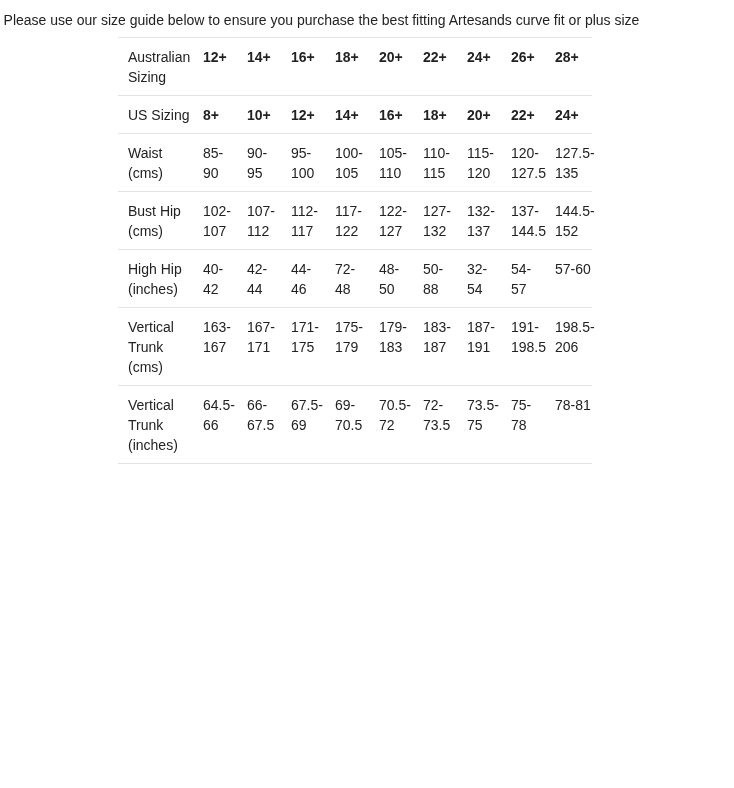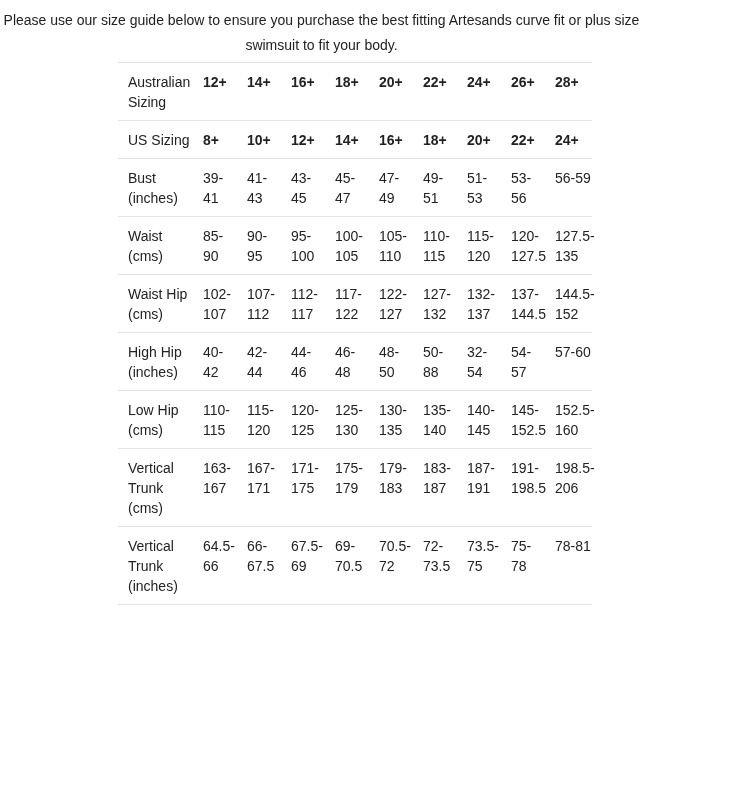--- a/index.html
+++ b/index.html
@@ -53,21 +53,20 @@
     font-weight: 700;
   }
 </style>
 </head>
 <body>
 
 <div class="page">
 
   <p class="intro">
     <span class="intro-line">Please use our size guide below to ensure you purchase the best fitting Artesands curve fit or plus size</span>
-    <span class="intro-line">swimsuit to fit your body.</span>
   </p>
 
   <table class="size-table">
     <colgroup>
       <col style="width:75px">
       <col style="width:44px">
         <col style="width:44px">
         <col style="width:44px">
         <col style="width:44px">
       <col style="width:44px">
@@ -95,78 +94,54 @@
           <td class="hdr">10+</td>
           <td class="hdr">12+</td>
           <td class="hdr">14+</td>
           <td class="hdr">16+</td>
           <td class="hdr">18+</td>
           <td class="hdr">20+</td>
           <td class="hdr">22+</td>
           <td class="hdr">24+</td>
         </tr>
         <tr>
-          <th>Bust (inches)</th>
-          <td>39-41</td>
-          <td>41-43</td>
-          <td>43-45</td>
-          <td>45-47</td>
-          <td>47-49</td>
-          <td>49-51</td>
-          <td>51-53</td>
-          <td>53-56</td>
-          <td>56-59</td>
-        </tr>
-        <tr>
           <th>Waist (cms)</th>
           <td>85-90</td>
           <td>90-95</td>
           <td>95-100</td>
           <td>100-105</td>
           <td>105-110</td>
           <td>110-115</td>
           <td>115-120</td>
           <td>120-127.5</td>
           <td>127.5-135</td>
         </tr>
         <tr>
-          <th>Waist Hip (cms)</th>
+          <th>Bust Hip (cms)</th>
           <td>102-107</td>
           <td>107-112</td>
           <td>112-117</td>
           <td>117-122</td>
           <td>122-127</td>
           <td>127-132</td>
           <td>132-137</td>
           <td>137-144.5</td>
           <td>144.5-152</td>
         </tr>
         <tr>
           <th>High Hip (inches)</th>
           <td>40-42</td>
           <td>42-44</td>
           <td>44-46</td>
-          <td>46-48</td>
+          <td>72-48</td>
           <td>48-50</td>
           <td>50-88</td>
           <td>32-54</td>
           <td>54-57</td>
           <td>57-60</td>
-        </tr>
-        <tr>
-          <th>Low Hip (cms)</th>
-          <td>110-115</td>
-          <td>115-120</td>
-          <td>120-125</td>
-          <td>125-130</td>
-          <td>130-135</td>
-          <td>135-140</td>
-          <td>140-145</td>
-          <td>145-152.5</td>
-          <td>152.5-160</td>
         </tr>
         <tr>
           <th>Vertical Trunk (cms)</th>
           <td>163-167</td>
           <td>167-171</td>
           <td>171-175</td>
           <td>175-179</td>
           <td>179-183</td>
           <td>183-187</td>
           <td>187-191</td>

